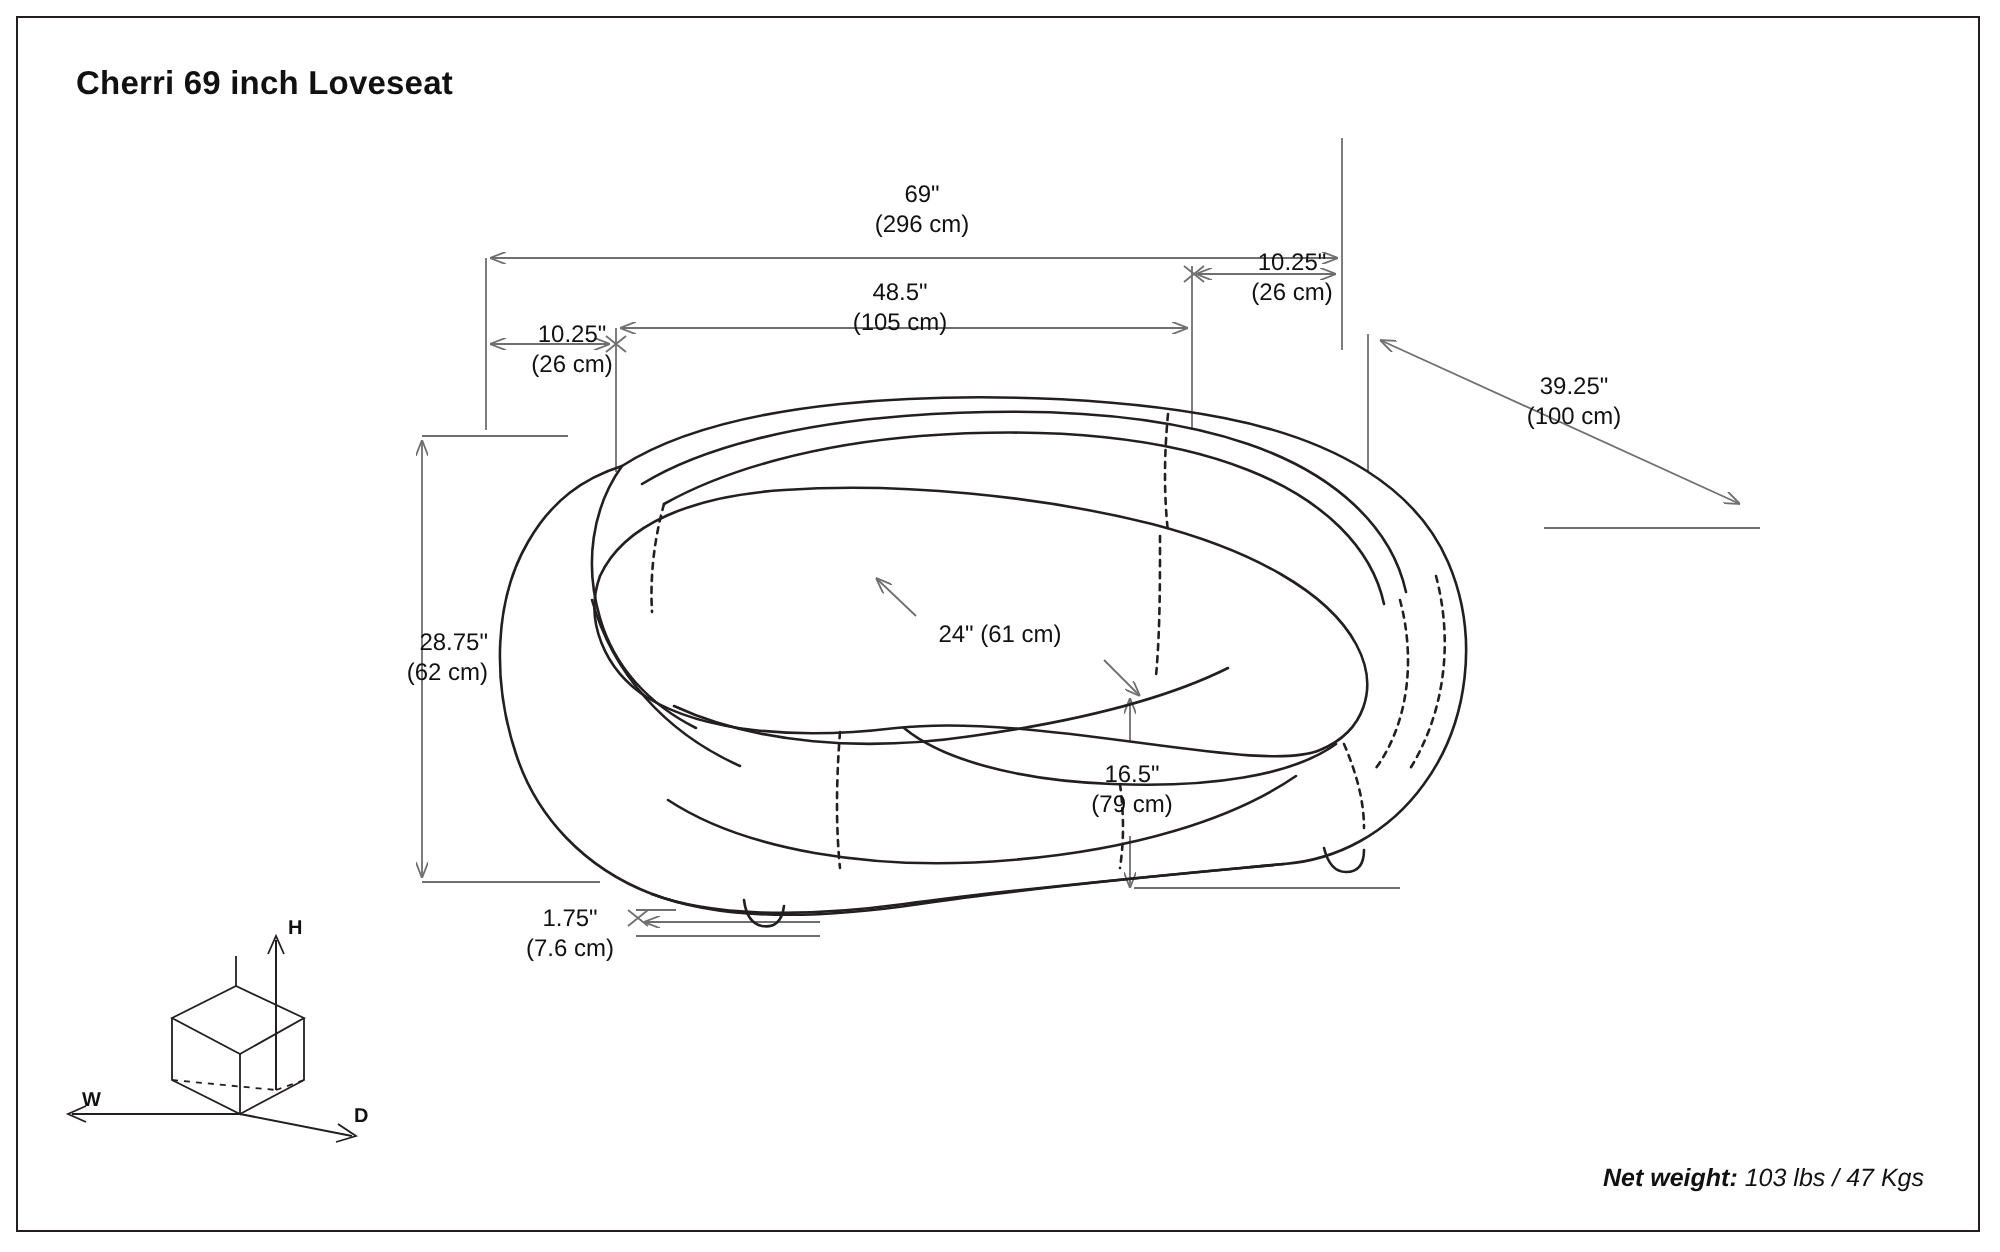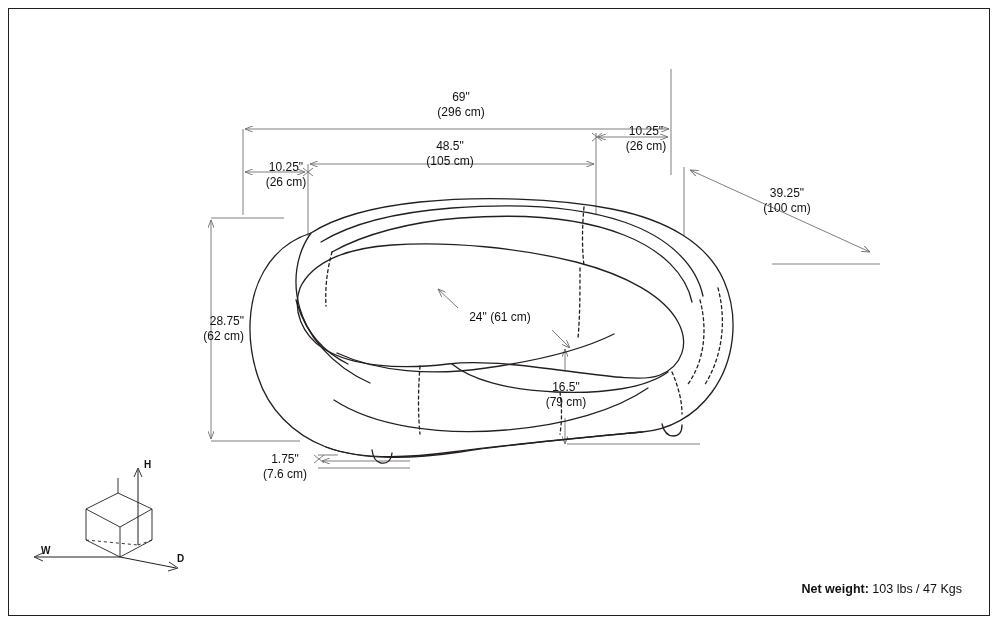--- a/index.html
+++ b/index.html
@@ -39,20 +39,21 @@
     white-space: nowrap;
   }
   #netweight {
     position: absolute;
     right: 38px;
     bottom: 30px;
     font-size: 12.5px;
     color: #111111;
     white-space: nowrap;
     text-align: right;
+    font-style: italic;
   }
   #netweight .nw-label {
     font-weight: bold;
   }
   svg.layer {
     position: absolute;
     left: 0;
     top: 0;
     width: 1000px;
     height: 626px;
@@ -75,20 +76,21 @@
     color: #111111;
   }
 </style>
 </head>
 <body>
 
 <div id="page">
 
   <div id="frame-border"></div>
 
+  <div id="title">Cherri 69 inch Loveseat</div>
 
   <svg class="layer" viewBox="0 0 1000 626">
     <defs>
       <marker id="arrL" markerWidth="9" markerHeight="7" refX="0" refY="3.5" orient="auto">
         <path d="M9,0 L0,3.5 L9,7" fill="none" stroke="#6f6f6f" stroke-width="1"></path>
       </marker>
       <marker id="arrR" markerWidth="9" markerHeight="7" refX="9" refY="3.5" orient="auto">
         <path d="M0,0 L9,3.5 L0,7" fill="none" stroke="#6f6f6f" stroke-width="1"></path>
       </marker>
     </defs>

